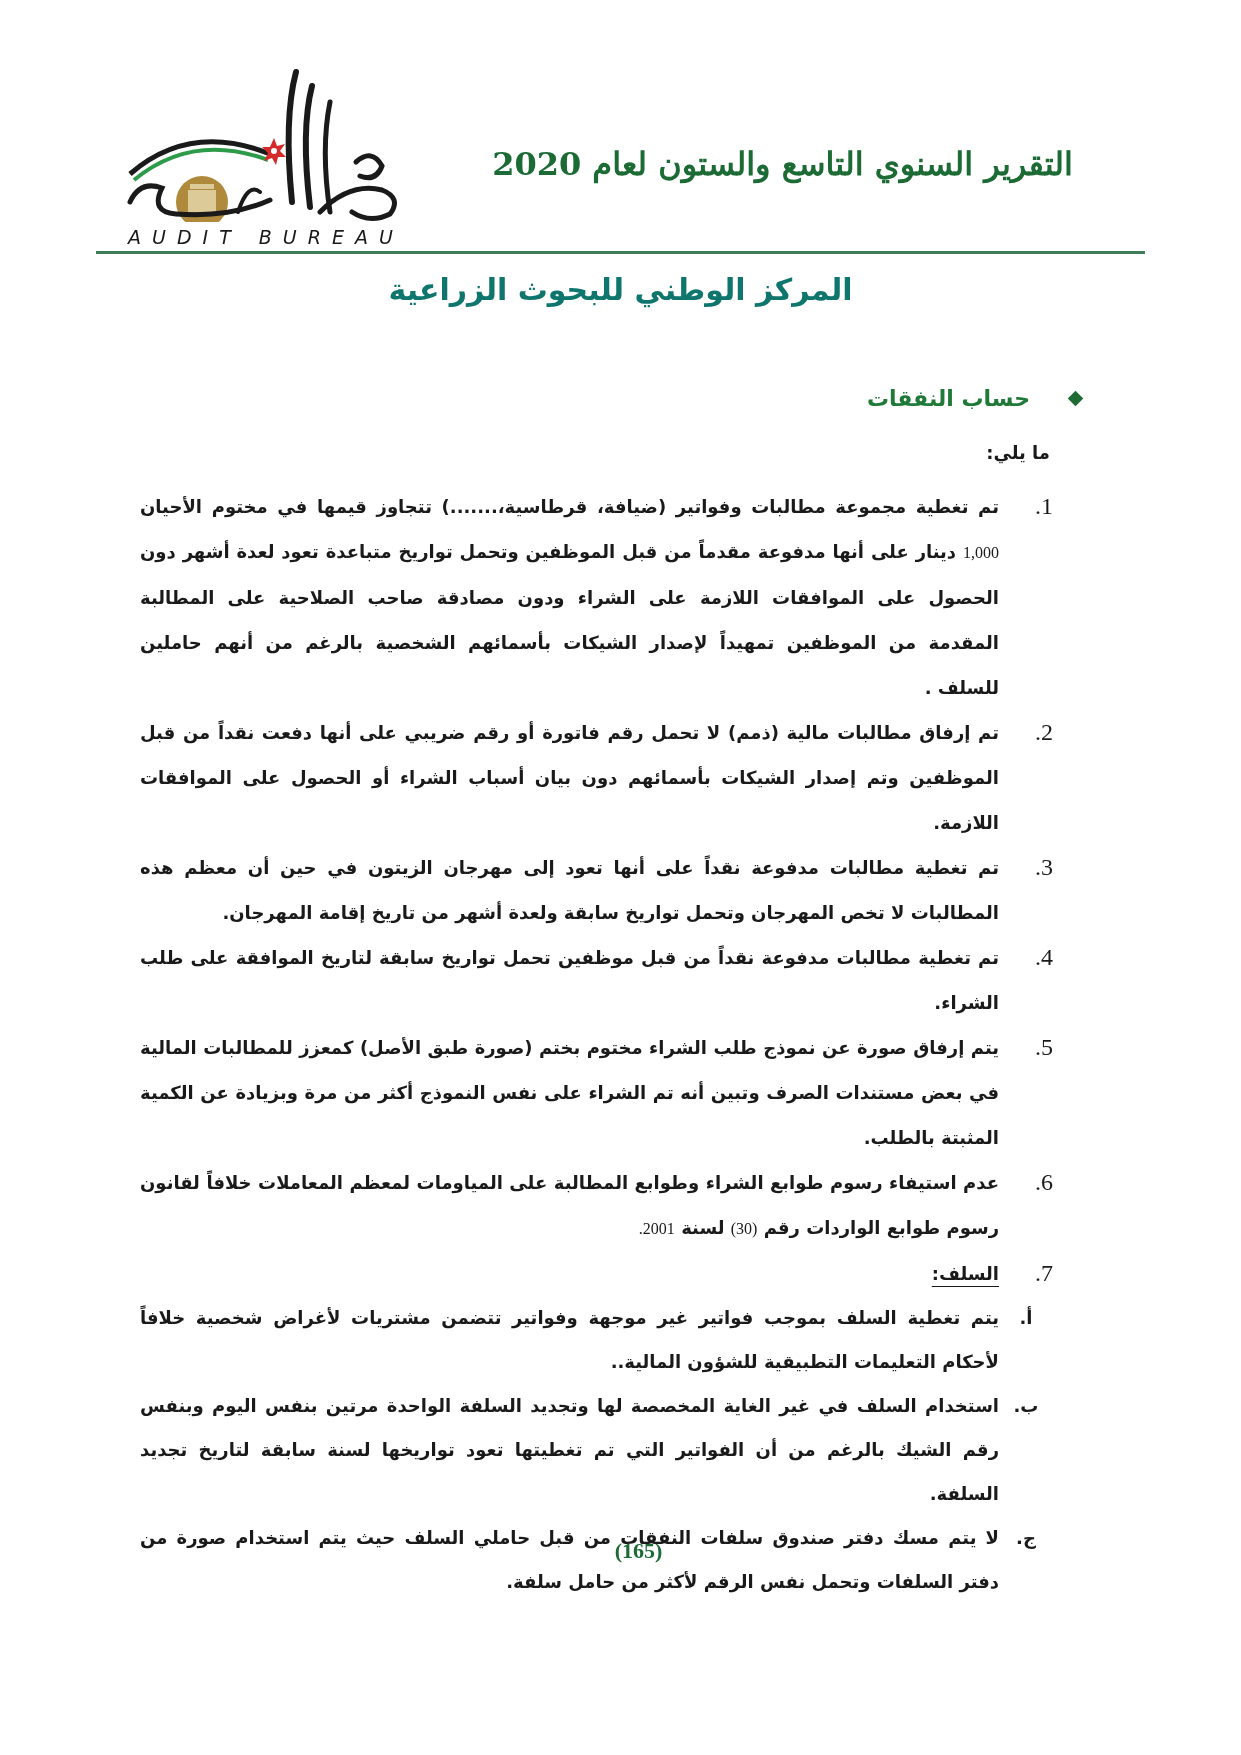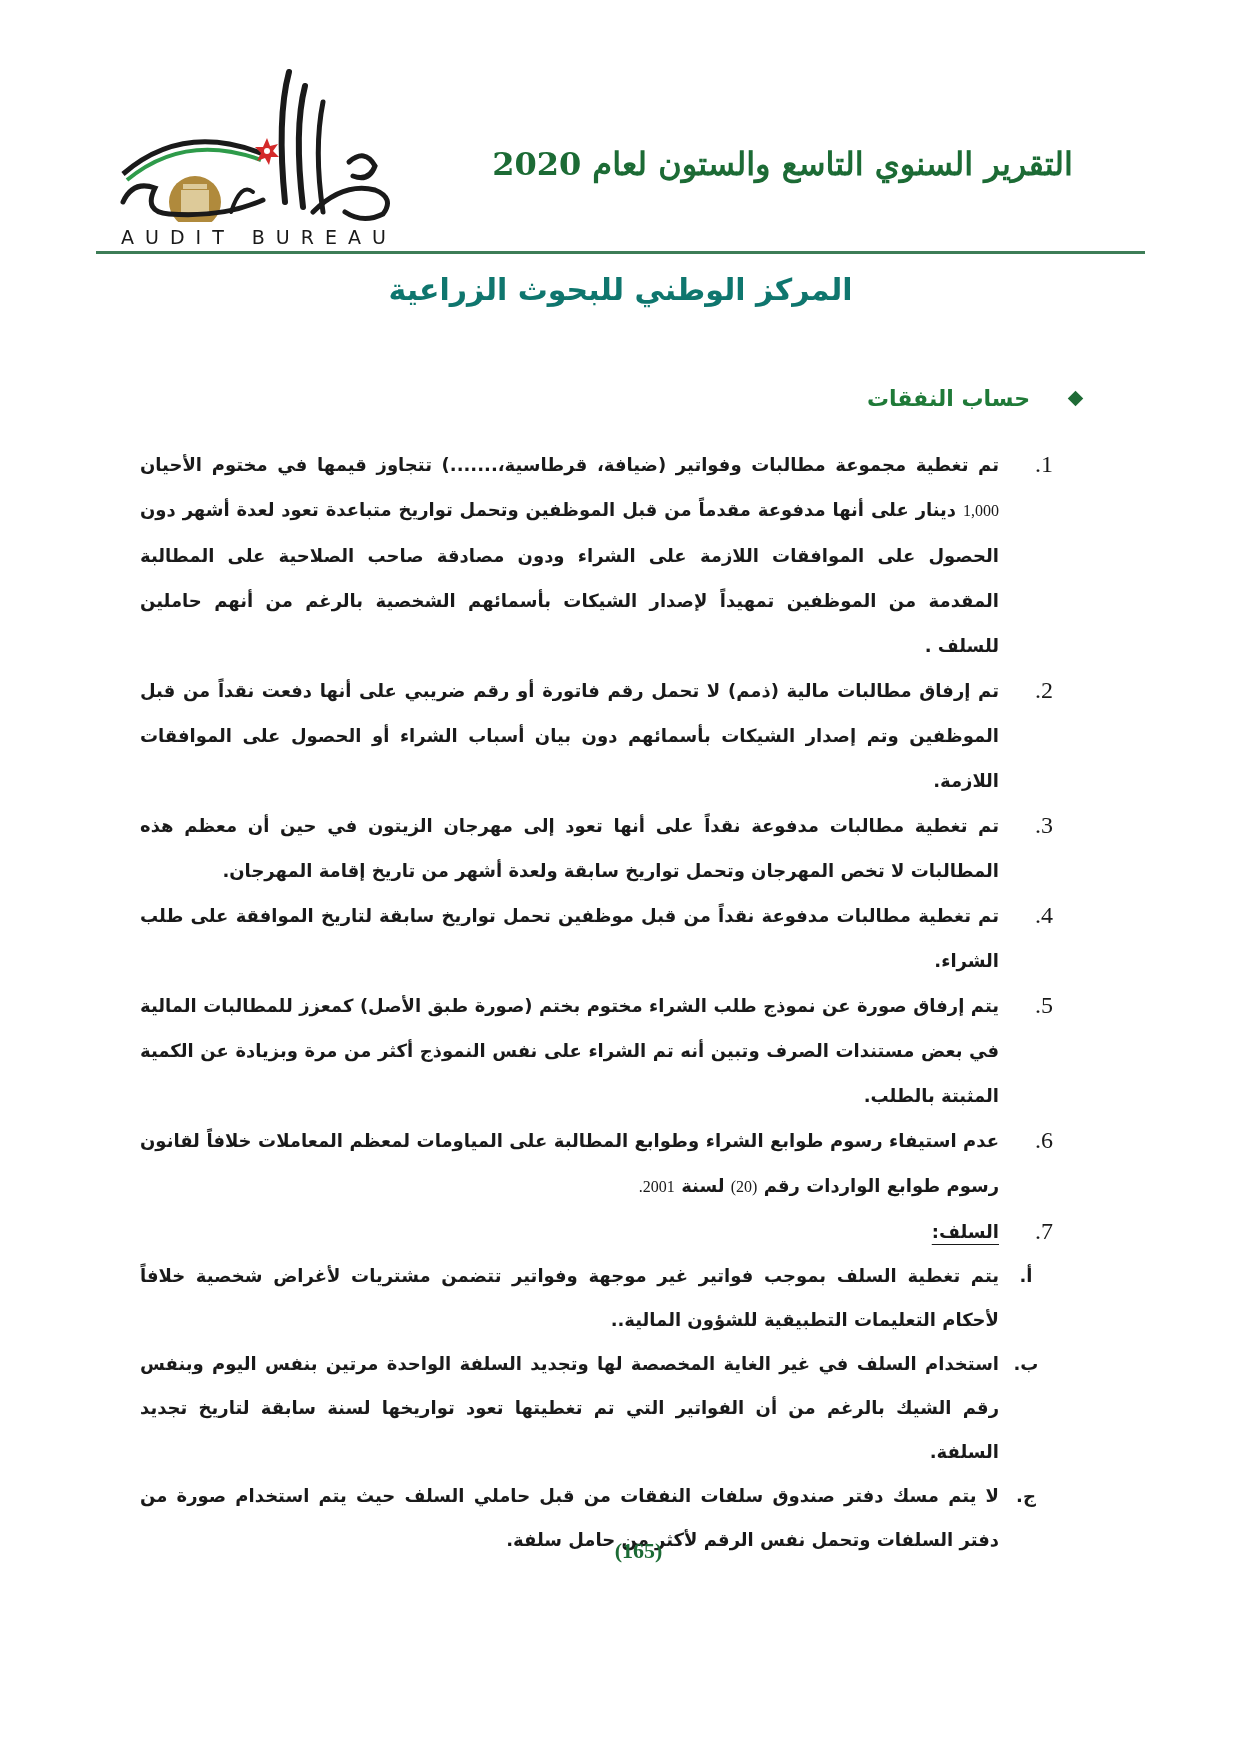--- a/index.html
+++ b/index.html
@@ -1,22 +1,23 @@
 <!DOCTYPE html>
 <html lang="ar" dir="rtl"><head>
   <meta charset="utf-8">
   <style>
     html, body { margin: 0; padding: 0; background: #ffffff; }
     body {
       width: 1241px; height: 1755px; position: relative; overflow: hidden;
       font-family: "DejaVu Sans", sans-serif; color: #1a1a1a;
     }
     .logo {
-      position: absolute; left: 113px; top: 62px; width: 292px; height: 188px;
+      position: absolute; left: 120px; top: 62px; width: 292px; height: 188px;
       direction: ltr;
+      font-style: italic;
     }
     .logo svg { position: absolute; left: 0; top: 0; }
     .logo-caption {
       position: absolute; left: 8px; bottom: 2px; width: 280px;
       font-family: "DejaVu Sans", sans-serif; font-size: 19px; letter-spacing: 11px;
       color: #1a1a1a; text-align: left; white-space: nowrap;
     }
     .report-title {
       position: absolute; right: 168px; top: 145px;
       font-family: "DejaVu Serif", serif; font-weight: bold;
@@ -97,20 +98,21 @@
 
 <div class="entity-title">المركز الوطني للبحوث الزراعية</div>
 
 <div class="section-heading">
   <span class="diamond"></span>
   <span>حساب النفقات</span>
 </div>
 
 <div class="content">
   <div class="intro">
+    <div class="intro-line2">ما يلي:</div>
   </div>
 
   <ul class="list">
     <li class="item">
       <span class="num">.1</span>
       <span class="text">
         <span>تم تغطية مجموعة مطالبات وفواتير (ضيافة، قرطاسية،.......) تتجاوز قيمها في مختوم الأحيان</span>
         <span class="latin">1,000</span>
         <span>دينار على أنها مدفوعة مقدماً من قبل الموظفين وتحمل تواريخ متباعدة تعود لعدة أشهر دون الحصول على الموافقات اللازمة على الشراء ودون مصادقة صاحب الصلاحية على المطالبة المقدمة من الموظفين تمهيداً لإصدار الشيكات بأسمائهم الشخصية بالرغم من أنهم حاملين للسلف .</span>
       </span>
@@ -128,21 +130,21 @@
       <span class="text">تم تغطية مطالبات مدفوعة نقداً من قبل موظفين تحمل تواريخ سابقة لتاريخ الموافقة على طلب الشراء.</span>
     </li>
     <li class="item">
       <span class="num">.5</span>
       <span class="text">يتم إرفاق صورة عن نموذج طلب الشراء مختوم بختم (صورة طبق الأصل) كمعزز للمطالبات المالية في بعض مستندات الصرف وتبين أنه تم الشراء على نفس النموذج أكثر من مرة وبزيادة عن الكمية المثبتة بالطلب.</span>
     </li>
     <li class="item">
       <span class="num">.6</span>
       <span class="text">
         <span>عدم استيفاء رسوم طوابع الشراء وطوابع المطالبة على المياومات لمعظم المعاملات خلافاً لقانون رسوم طوابع الواردات رقم</span>
-        <span class="latin">(20)</span>
+        <span class="latin">(30)</span>
         <span>لسنة</span>
         <span class="latin">2001.</span>
       </span>
     </li>
     <li class="item">
       <span class="num">.7</span>
       <span class="text">
         <span class="sub-heading">السلف:</span>
       </span>
     </li>

